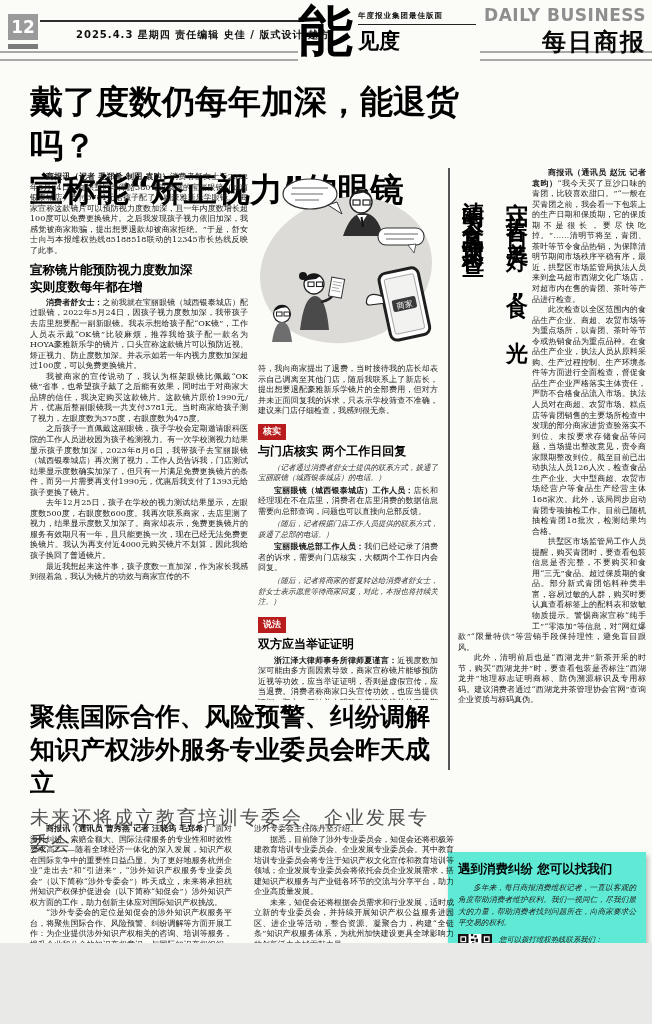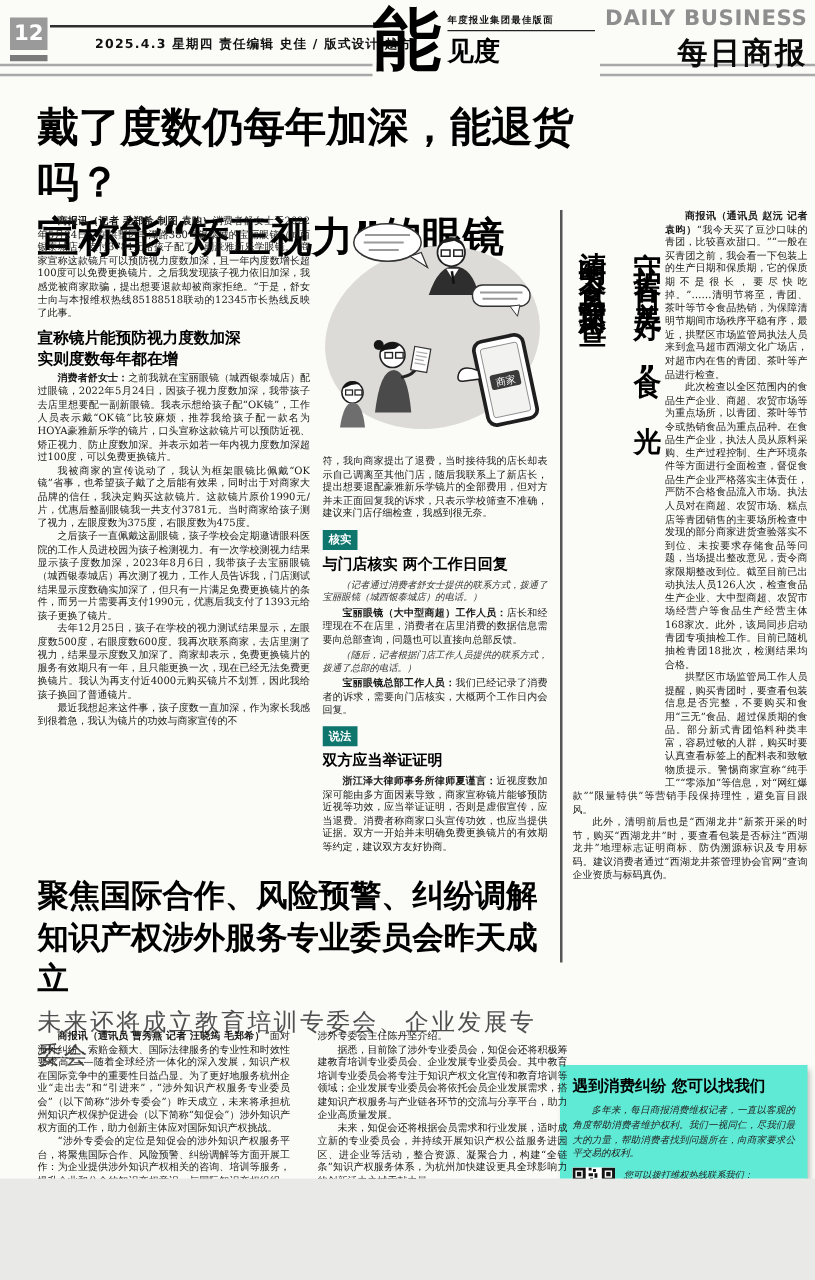--- a/index.html
+++ b/index.html
@@ -31,21 +31,21 @@
 
   
   .col{position:absolute;overflow:hidden;}
   .colL{left:30px;top:172px;width:218px;height:528px;}
   .colM{left:258px;top:172px;width:180px;height:528px;}
   .body{margin:0;font-size:8px;line-height:1.32;text-align:justify;text-indent:2em;color:#191919;}
   .noind{text-indent:0;}
   .body b{font-family:"DejaVu Sans",sans-serif;font-weight:700;}
   .sec-h{font:700 12.5px "DejaVu Sans",sans-serif;line-height:1.3;color:#000;margin:6px 0 3px;}
   .sec-h2{font:700 12px "DejaVu Sans",sans-serif;color:#000;margin:1px 0 3px;}
-  .tag{display:inline-block;background:#0f766e;color:#fff;font:700 9px "DejaVu Sans",sans-serif;
+  .tag{display:inline-block;background:#b91c1c;color:#fff;font:700 9px "DejaVu Sans",sans-serif;
        padding:1.5px 5px;margin:7px 0 2px;}
   .note{margin:2px 0;font-style:italic;font-size:7.5px;line-height:1.4;color:#333;text-indent:2em;text-align:justify;}
   .cartoon{display:block;margin:0 0 6px 0;}
 
   
   .vrule{position:absolute;left:448px;top:168px;width:1.5px;height:602px;background:#555;}
   .rart{position:absolute;left:458px;top:168px;width:188px;height:676px;overflow:hidden;}
   .vtitle{float:left;width:74px;height:455px;padding-top:16px;box-sizing:border-box;
           display:flex;justify-content:space-between;}
   .vtitle span{writing-mode:vertical-rl;text-orientation:upright;display:block;
@@ -162,23 +162,24 @@
         <rect x="131" y="104" width="30" height="56" rx="2" fill="#f2f2f0" stroke="#777" stroke-width=".6"></rect>
         <rect x="134" y="126" width="24" height="12" rx="2" fill="#3a3a3a"></rect>
         <text x="146" y="135.5" font-size="8" fill="#fff" text-anchor="middle" font-family="sans-serif">商家</text>
         <path d="M126 120 q-12 -8 -16 0 q-3 6 4 6 l12 1z" fill="#fff" stroke="#222" stroke-width="1.2"></path>
       </g>
     </svg>
     <p class="body noind">符，我向商家提出了退费，当时接待我的店长却表示自己调离至其他门店，随后我联系上了新店长，提出想要退配豪雅新乐学镜片的全部费用，但对方并未正面回复我的诉求，只表示学校筛查不准确，建议来门店仔细检查，我感到很无奈。</p>
     <div class="tag">核实</div>
     <div class="sec-h2">与门店核实 两个工作日回复</div>
     <p class="note">（记者通过消费者舒女士提供的联系方式，拨通了宝丽眼镜（城西银泰城店）的电话。）</p>
-    <p class="body"><b>宝丽眼镜（大中型商超）工作人员：</b><span>店长和经理现在不在店里，消费者在店里消费的数据信息需要向总部查询，问题也可以直接向总部反馈。</span></p>
+    <p class="body"><b>宝丽眼镜（城西银泰城店）工作人员：</b><span>店长和经理现在不在店里，消费者在店里消费的数据信息需要向总部查询，问题也可以直接向总部反馈。</span></p>
     <p class="note">（随后，记者根据门店工作人员提供的联系方式，拨通了总部的电话。）</p>
     <p class="body"><b>宝丽眼镜总部工作人员：</b><span>我们已经记录了消费者的诉求，需要向门店核实，大概两个工作日内会回复。</span></p>
+    <p class="note">（随后，记者将商家的答复转达给消费者舒女士，舒女士表示愿意等待商家回复，对此，本报也将持续关注。）</p>
     <div class="tag">说法</div>
     <div class="sec-h2">双方应当举证证明</div>
     <p class="body"><b>浙江泽大律师事务所律师夏谨言：</b><span>近视度数加深可能由多方面因素导致，商家宣称镜片能够预防近视等功效，应当举证证明，否则是虚假宣传，应当退费。消费者称商家口头宣传功效，也应当提供证据。双方一开始并未明确免费更换镜片的有效期等约定，建议双方友好协商。</span></p>
   </div>
 
   <div class="vrule"></div>
   <div class="rart">
     <div class="vtitle">
       <span class="vt1">清明节令食品专项检查</span>
       <span class="vt2">守护春日美好“食”光</span>

